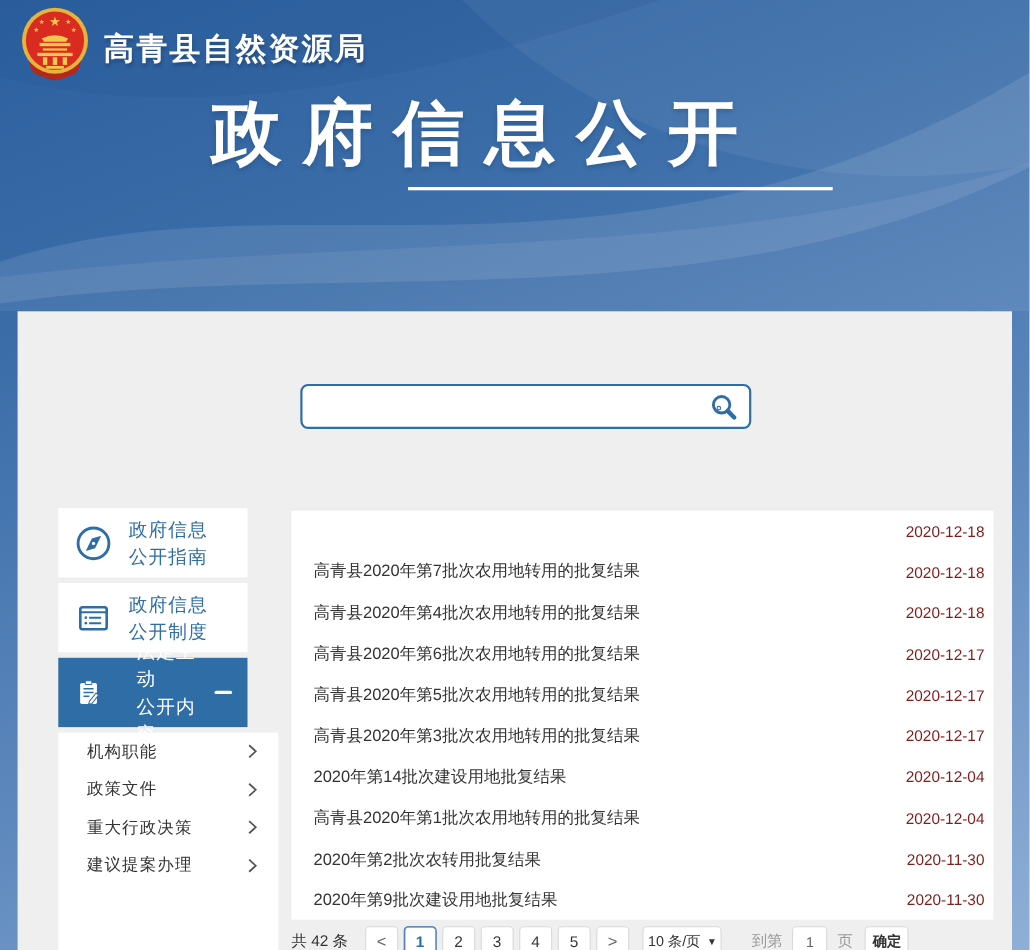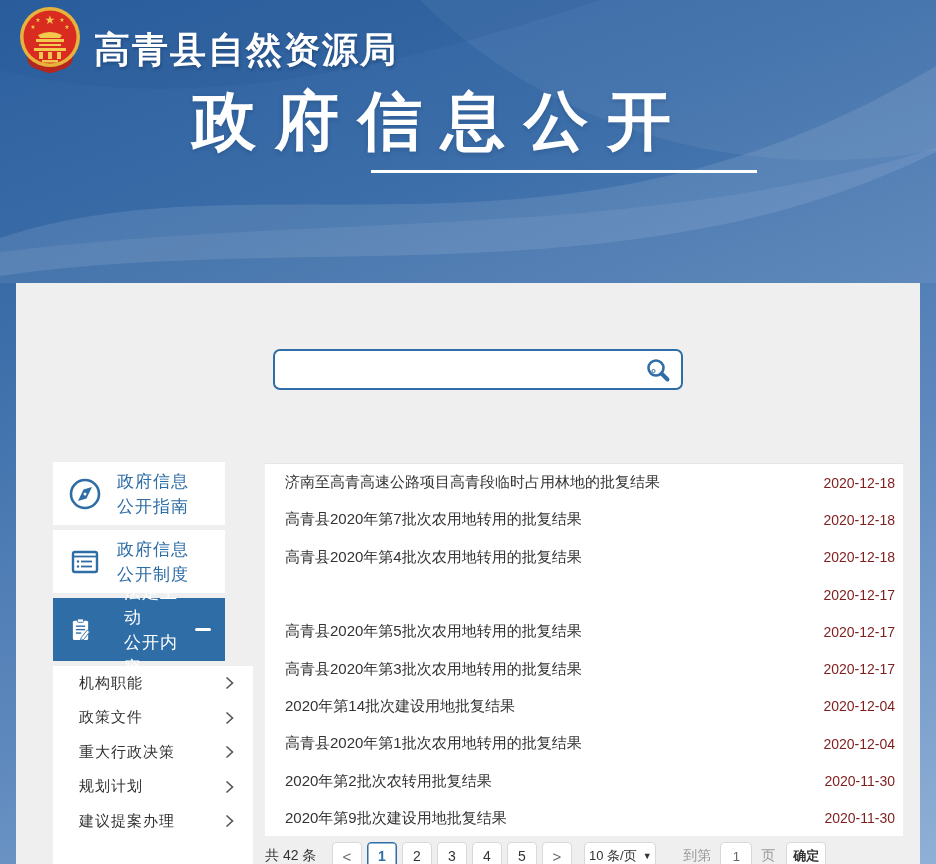--- a/index.html
+++ b/index.html
@@ -6,21 +6,21 @@
   html,body { background:#dfe4ea; }
   .page {
     position:relative; width:936px; height:864px; overflow:hidden;
     font-family:"Liberation Sans","DejaVu Sans",sans-serif;
     background:linear-gradient(160deg,#2c5f9e 0%,#3c6ea9 28%,#5d88bd 62%,#8fb0d6 100%);
   }
   
   .header-art { position:absolute; left:0; top:0; width:936px; height:283px; pointer-events:none; }
   .logo { position:absolute; left:18px; top:6px; width:64px; height:68px; cursor:pointer; }
   .site-name {
-    position:absolute; left:94px; top:26px; font-size:36px; font-weight:bold;
+    position:absolute; left:94px; top:26px; font-size:28px; font-weight:bold;
     color:#ffffff; letter-spacing:2px; text-shadow:1px 2px 3px rgba(20,50,90,.45);
   }
   .main-title {
     position:absolute; left:192px; top:78px; font-size:64px; font-weight:bold;
     color:#ffffff; letter-spacing:19px; white-space:nowrap;
     text-shadow:0 2px 4px rgba(20,50,90,.25);
   }
   .title-underline { position:absolute; left:371px; top:170px; width:386px; height:3px; background:#ffffff; }
   
   .content-bg { position:absolute; left:16px; right:16px; top:283px; bottom:0; background:#efefef; }
@@ -183,54 +183,48 @@
         </svg>
       </div>
 
       <div class="submenu-item">
         <span class="submenu-label">重大行政决策</span>
         <svg class="chev" width="9" height="14" viewBox="0 0 9 14">
           <polyline points="1.5,1.5 7.5,7 1.5,12.5" fill="none" stroke="#555" stroke-width="1.6"></polyline>
         </svg>
       </div>
 
-      <div class="submenu-item">
-        <span class="submenu-label">规划计划</span>
-        <svg class="chev" width="9" height="14" viewBox="0 0 9 14">
-          <polyline points="1.5,1.5 7.5,7 1.5,12.5" fill="none" stroke="#555" stroke-width="1.6"></polyline>
-        </svg>
-      </div>
 
 
       <div class="submenu-item">
         <span class="submenu-label">建议提案办理</span>
         <svg class="chev" width="9" height="14" viewBox="0 0 9 14">
           <polyline points="1.5,1.5 7.5,7 1.5,12.5" fill="none" stroke="#555" stroke-width="1.6"></polyline>
         </svg>
       </div>
     </div>
 
   <div class="list">
 
       <div class="list-row">
-        <span class="list-title">济南至高青高速公路项目高青段临时占用林地的批复结果</span>
         <span class="list-date">2020-12-18</span>
       </div>
 
       <div class="list-row">
         <span class="list-title">高青县2020年第7批次农用地转用的批复结果</span>
         <span class="list-date">2020-12-18</span>
       </div>
 
       <div class="list-row">
         <span class="list-title">高青县2020年第4批次农用地转用的批复结果</span>
         <span class="list-date">2020-12-18</span>
       </div>
 
       <div class="list-row">
+        <span class="list-title">高青县2020年第6批次农用地转用的批复结果</span>
         <span class="list-date">2020-12-17</span>
       </div>
 
       <div class="list-row">
         <span class="list-title">高青县2020年第5批次农用地转用的批复结果</span>
         <span class="list-date">2020-12-17</span>
       </div>
 
       <div class="list-row">
         <span class="list-title">高青县2020年第3批次农用地转用的批复结果</span>

